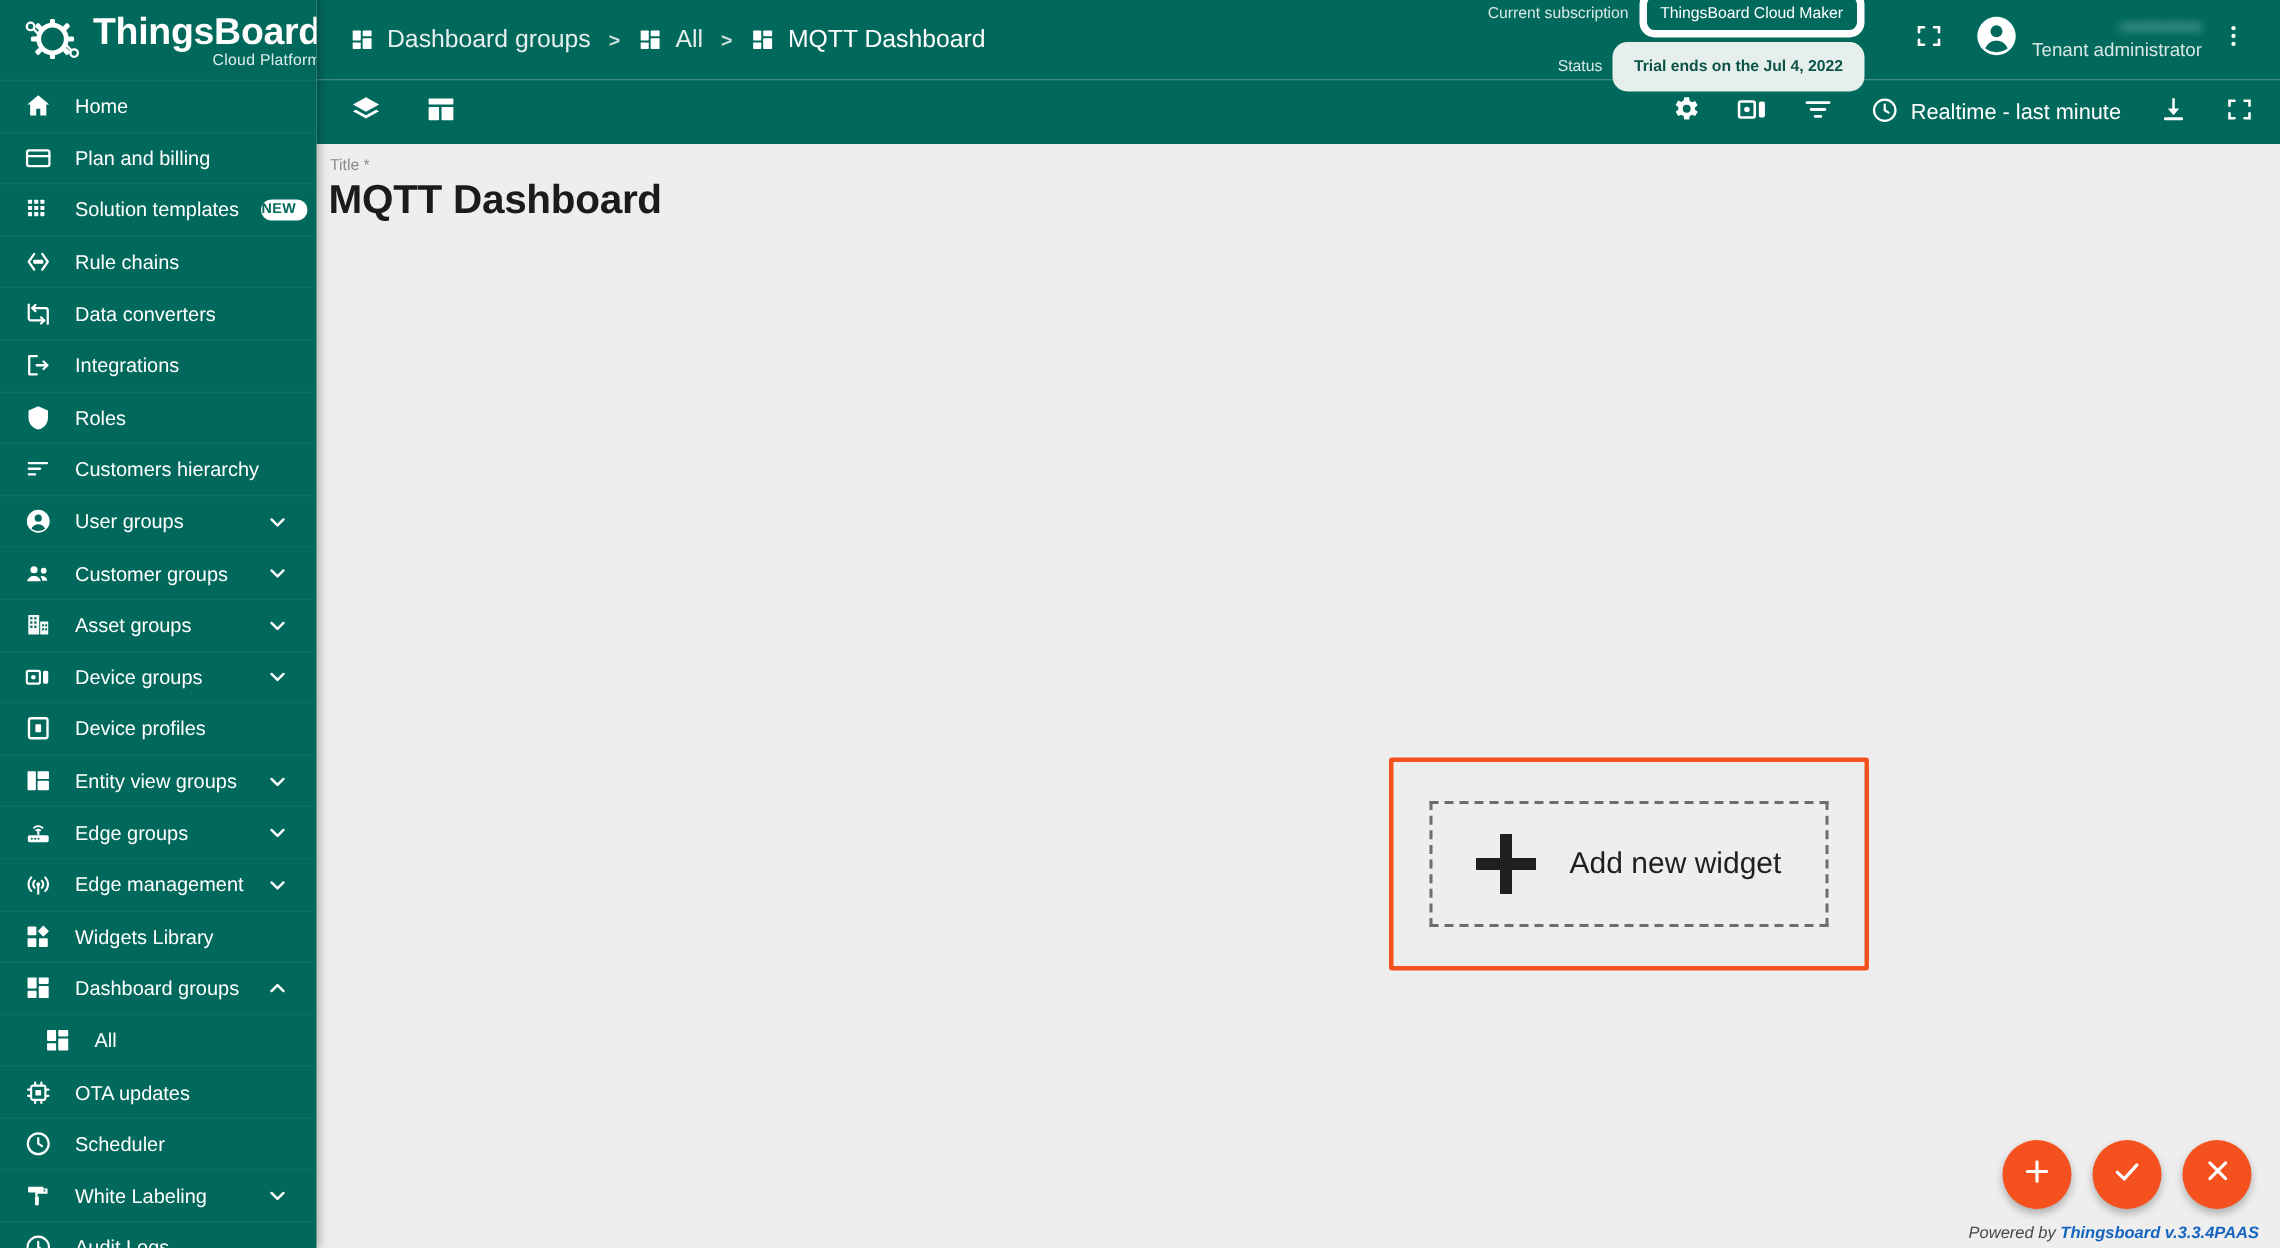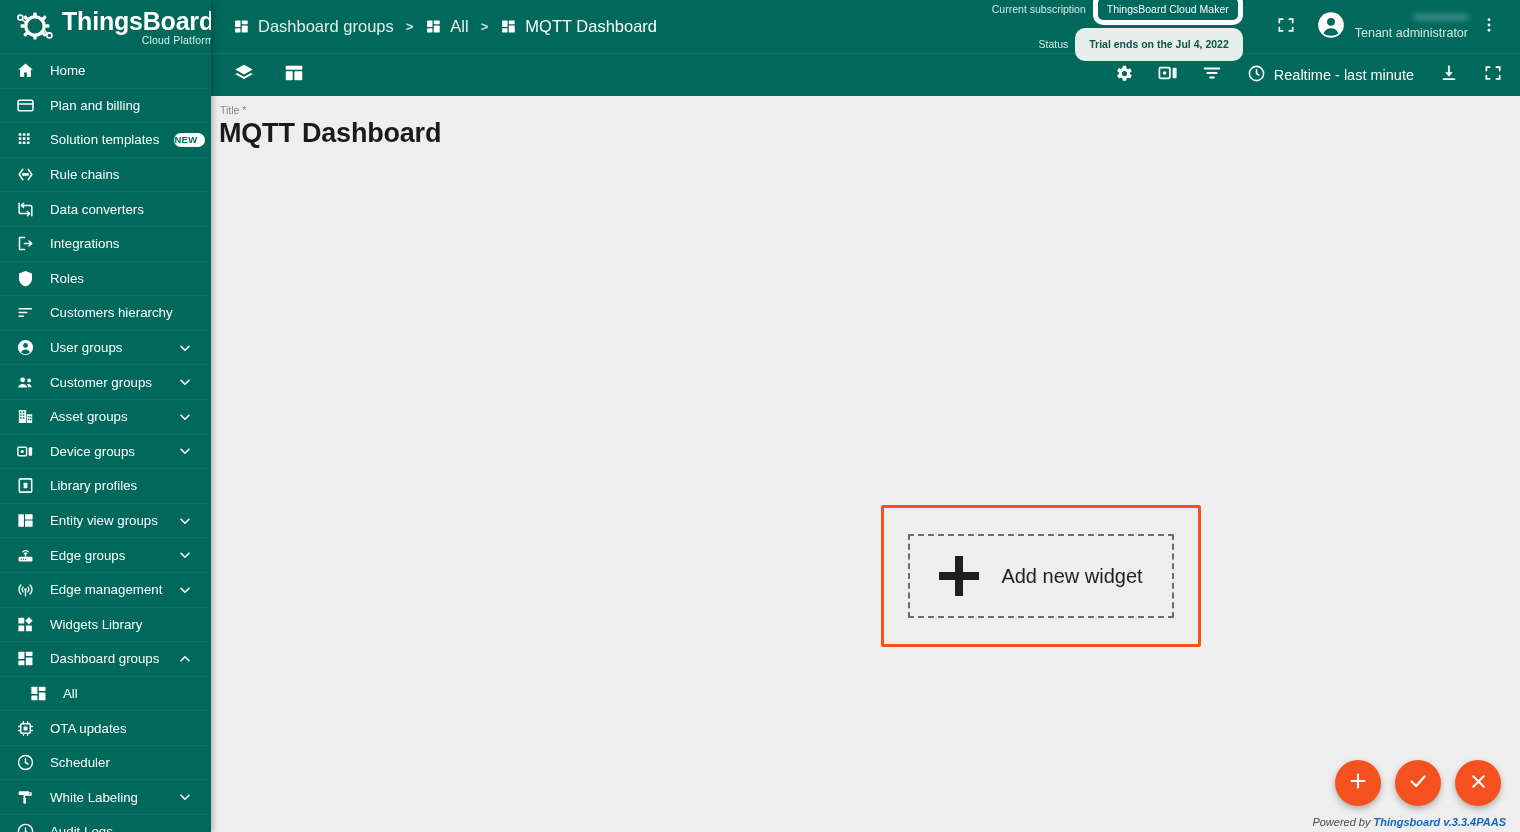--- a/index.html
+++ b/index.html
@@ -141,21 +141,21 @@
   }
   .title-block { padding: 8px 0 0 8px; }
   .title-label { font-size: 10.5px; color: #8a8a8a; padding-left: 1px; }
   .title-value {
     font-size: 27px; font-weight: bold; color: #1b1b1b;
     margin-top: 2px; letter-spacing: -0.2px;
   }
 
   .widget-slot {
     position: absolute;
-    left: 670px; top: 409px;
+    left: 715px; top: 409px;
     width: 320px; height: 142px;
     border: 3px solid #f4511e;
     background: #eeeeee;
     border-radius: 2px;
     display: flex; align-items: center; justify-content: center;
   }
   .add-widget {
     width: 266px; height: 84px;
     border: 2px dashed #6d6d6d;
     display: flex; align-items: center; justify-content: center;
@@ -368,21 +368,21 @@
     <path d="M6 9.4 12 15.4l6-6"></path>
             </svg></span>
         </div>
         <div class="nav-item">
           <span class="ico">
             <svg width="19" height="19" viewBox="0 0 24 24" fill="none" stroke="#ffffff" stroke-width="2">
               <rect x="4.2" y="3.6" width="15.6" height="16.8" rx="1.6"></rect>
               <rect x="9.6" y="8.6" width="4.8" height="6.8" rx=".6" fill="#fff" stroke="none"></rect>
             </svg>
           </span>
-          <span class="nav-label">Library profiles</span>
+          <span class="nav-label">Device profiles</span>
         </div>
         <div class="nav-item">
           <span class="ico">
             <svg width="19" height="19" viewBox="0 0 24 24" fill="#ffffff">
               <rect x="3" y="4" width="7" height="16" rx=".7"></rect>
               <rect x="11.4" y="4" width="9.6" height="6.6" rx=".7"></rect>
               <rect x="11.4" y="12" width="9.6" height="8" rx=".7"></rect>
             </svg>
           </span>
           <span class="nav-label">Entity view groups</span>

